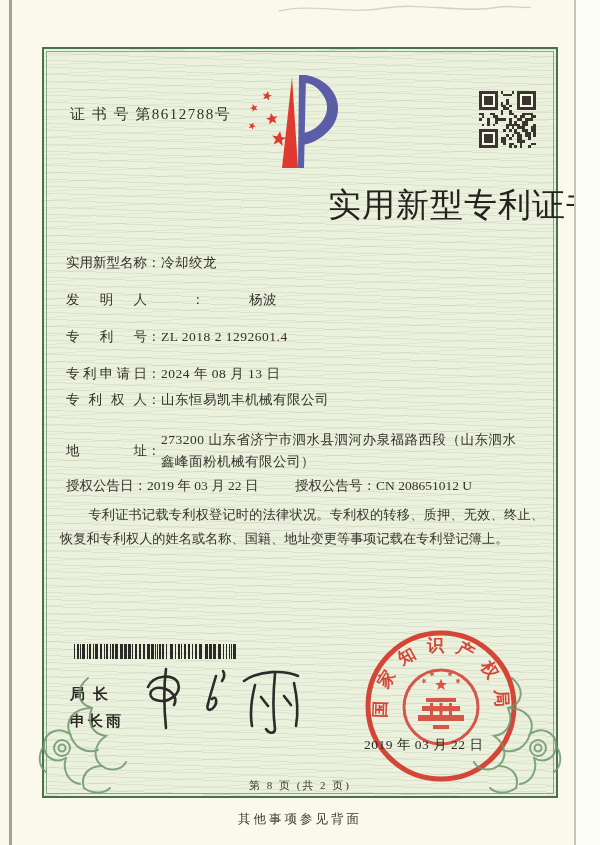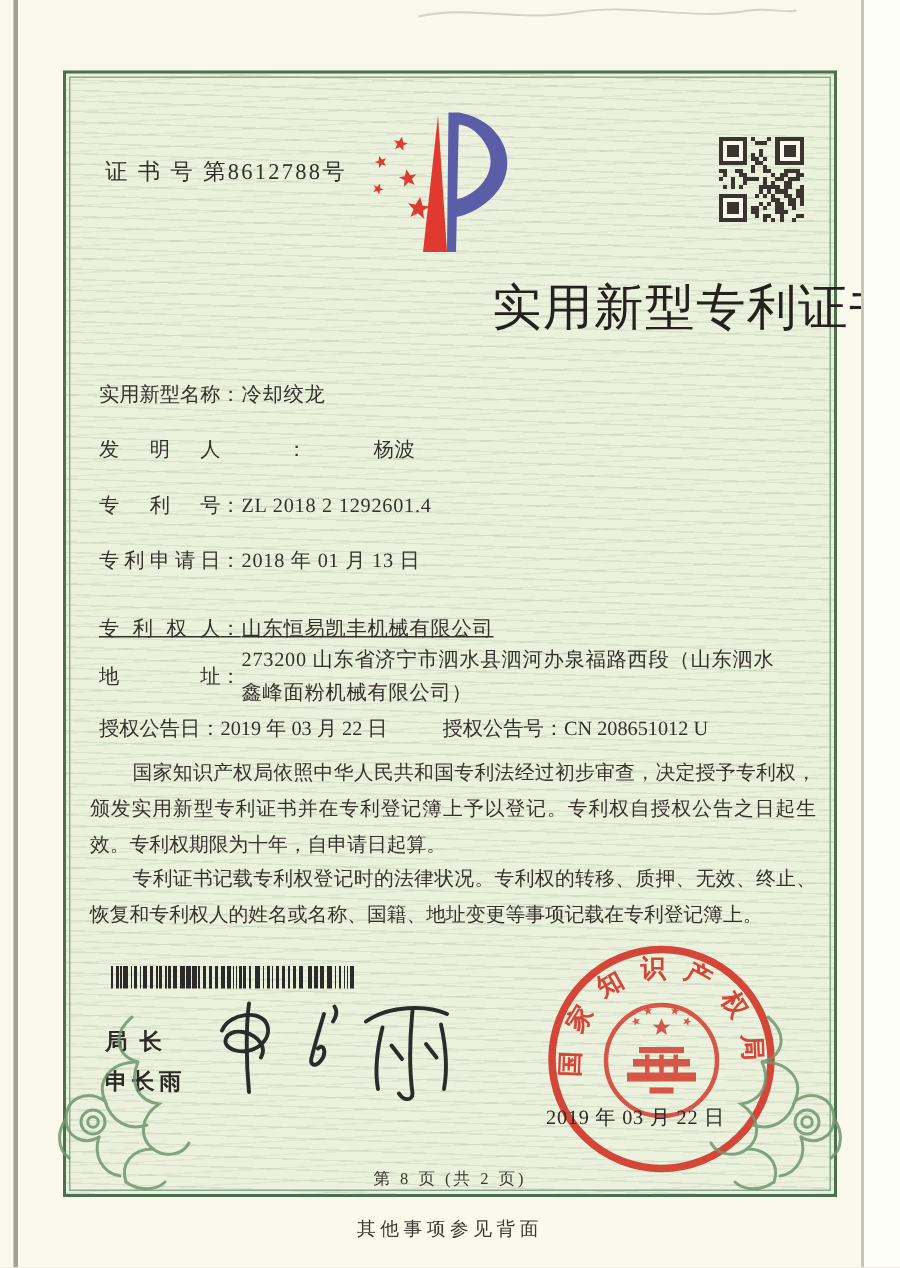--- a/index.html
+++ b/index.html
@@ -37,21 +37,21 @@
     position:absolute; left:0; right:0; top:183px; text-align:right;
     font-size:33px; letter-spacing:1px; color:#25221e; font-weight:500;
   }
 
   .row { position:absolute; left:66px; width:458px; display:flex; align-items:flex-start;
          font-size:13.5px; line-height:22px; color:#34312b; }
   .f-label { display:inline-block; width:81px; text-align:justify; text-align-last:justify; flex:0 0 81px; }
   .f-colon { flex:0 0 14px; }
   .f-value { flex:1; letter-spacing:.5px; }
   .row-1 { top:252px; } .row-2 { top:289px;gap:44px; } .row-3 { top:326px; }
-  .row-4 { top:363px; } .row-5 { top:408px;text-decoration:underline; } .row-6 { top:429px;align-items:center; }
+  .row-4 { top:363px; } .row-5 { top:389px; } .row-6 { top:429px;align-items:center; }
   .grant-a { position:absolute; left:66px;  top:477px; font-size:13.5px; color:#34312b; }
   .grant-b { position:absolute; left:295px; top:477px; font-size:13.5px; color:#34312b; }
   .grant-a .f-label, .grant-b .f-label { width:auto; flex:none; text-align-last:auto; }
 
   .body-text { position:absolute; left:60px; top:503px; width:484px;
     font-size:13.2px; line-height:23.8px; text-align:justify; color:#37332c; }
   .body-text p { text-indent:2.15em; }
 
   .barcode { position:absolute; left:74px; top:644px; width:162px; height:15px; }
 
@@ -240,42 +240,41 @@
       <span class="f-value">杨波</span>
   </div>
   <div class="row row-3">
     <span class="f-label">专利号</span>
       <span class="f-colon">：</span>
       <span class="f-value">ZL 2018 2 1292601.4</span>
   </div>
   <div class="row row-4">
     <span class="f-label">专利申请日</span>
       <span class="f-colon">：</span>
-      <span class="f-value">2018 年 01 月 13 日</span>
+      <span class="f-value">2024 年 08 月 13 日</span>
   </div>
   <div class="row row-5">
     <span class="f-label">专利权人</span>
       <span class="f-colon">：</span>
       <span class="f-value">山东恒易凯丰机械有限公司</span>
   </div>
   <div class="row row-6">
     <span class="f-label">地址</span>
       <span class="f-colon">：</span>
       <span class="f-value">273200 山东省济宁市泗水县泗河办泉福路西段（山东泗水鑫峰面粉机械有限公司）</span>
   </div>
 
   <div class="grant-a">
     <span class="f-label">授权公告日</span><span>：</span><span>2019 年 03 月 22 日</span>
   </div>
   <div class="grant-b">
     <span class="f-label">授权公告号</span><span>：</span><span>CN 208651012 U</span>
   </div>
 
   <div class="body-text">
-    <p>国家知识产权局依照中华人民共和国专利法经过初步审查，决定授予专利权，颁发实用新型专利证书并在专利登记簿上予以登记。专利权自授权公告之日起生效。专利权期限为十年，自申请日起算。</p>
     <p>专利证书记载专利权登记时的法律状况。专利权的转移、质押、无效、终止、恢复和专利权人的姓名或名称、国籍、地址变更等事项记载在专利登记簿上。</p>
   </div>
 
   <svg class="barcode" id="barcode-svg" viewBox="0 0 162 15" preserveAspectRatio="none" shape-rendering="crispEdges">
       <rect x="0" y="0" width="1" height="15" fill="#2c2a26"></rect>
       <rect x="3" y="0" width="2" height="15" fill="#2c2a26"></rect>
       <rect x="6" y="0" width="1" height="15" fill="#2c2a26"></rect>
       <rect x="8" y="0" width="3" height="15" fill="#2c2a26"></rect>
       <rect x="13" y="0" width="1" height="15" fill="#2c2a26"></rect>
       <rect x="15" y="0" width="2" height="15" fill="#2c2a26"></rect>

